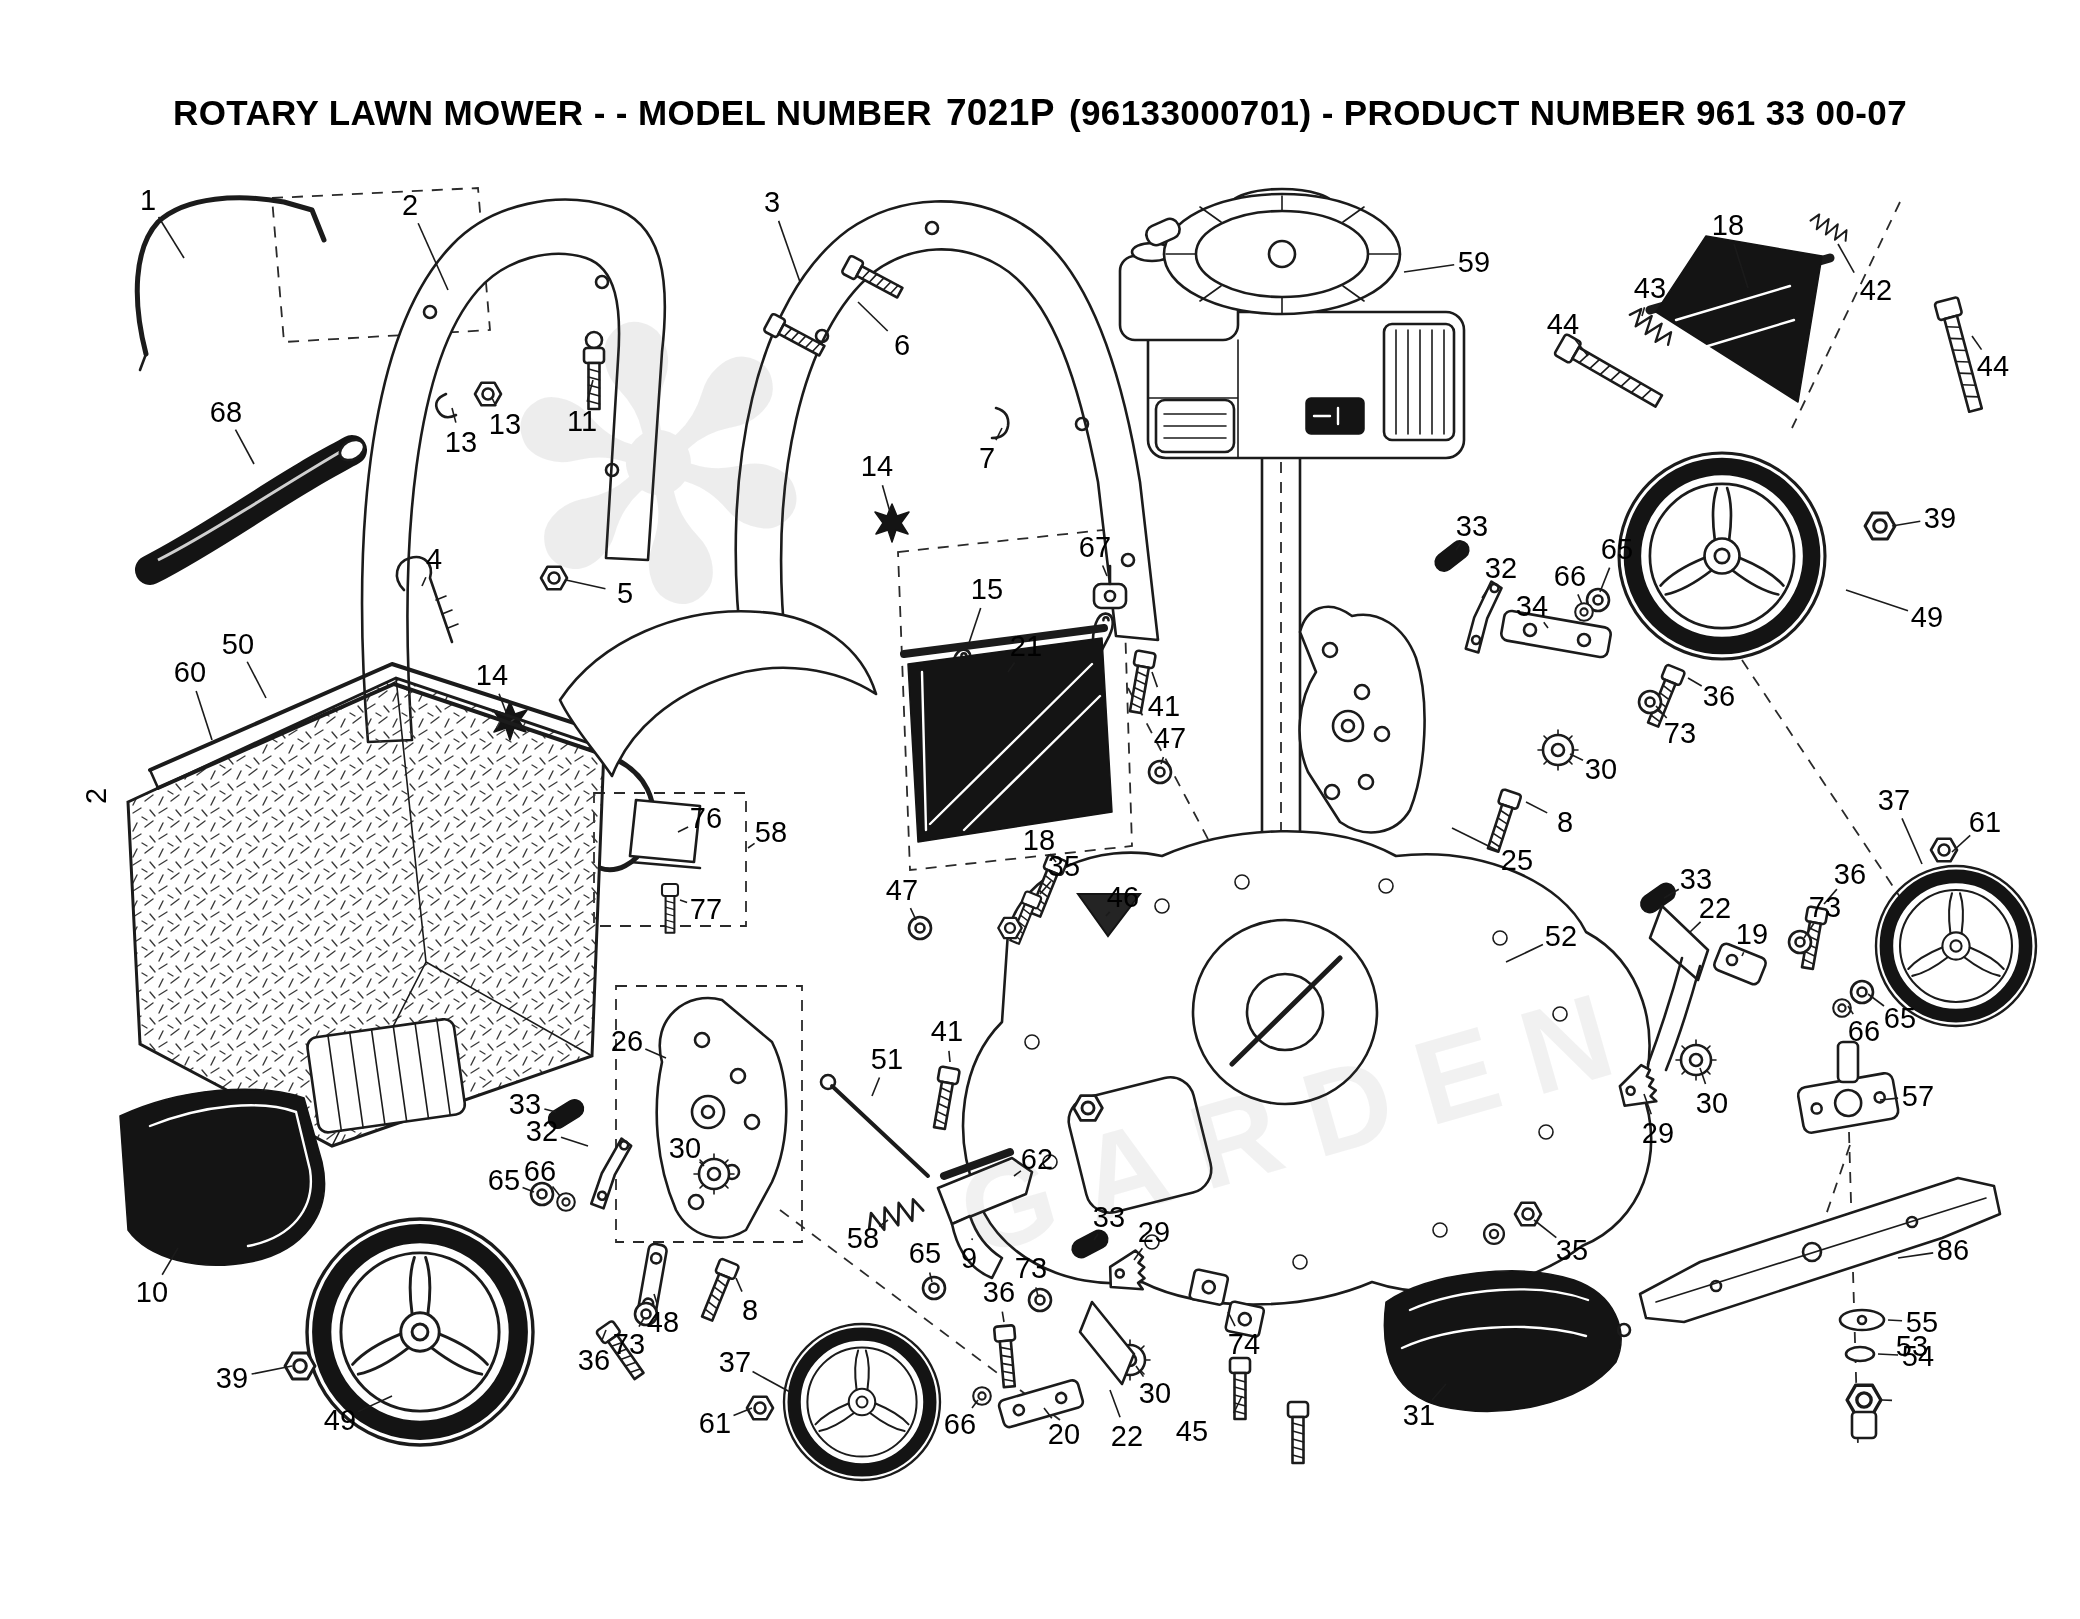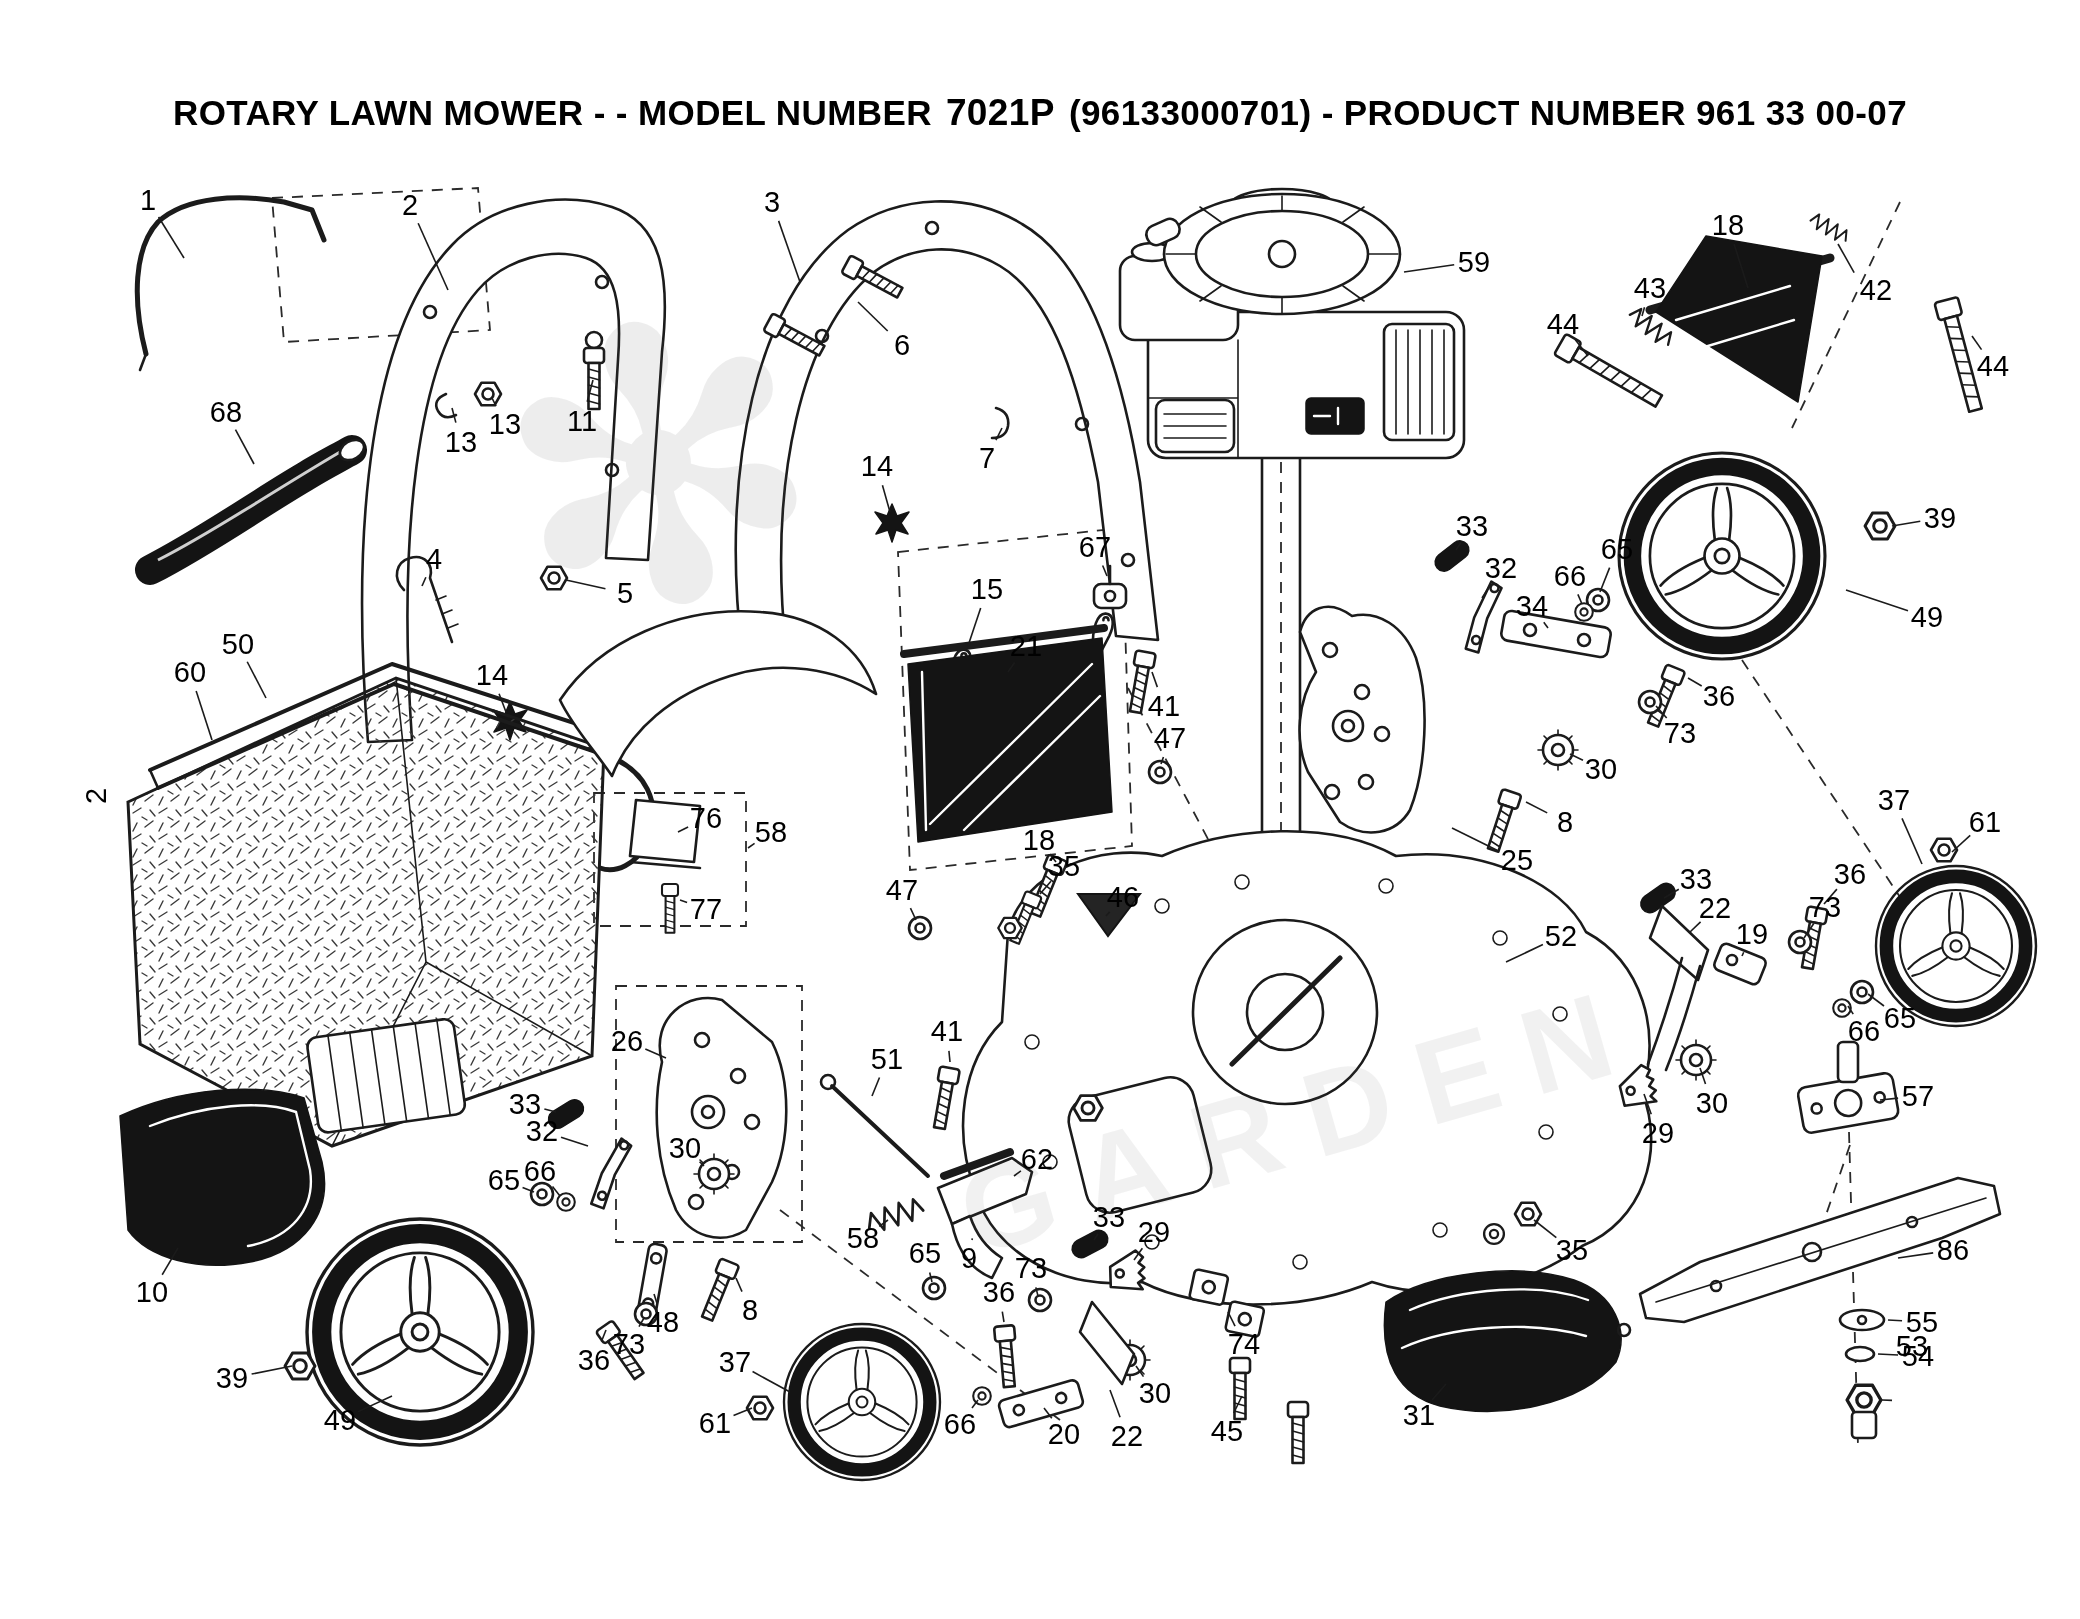--- a/index.html
+++ b/index.html
@@ -575,21 +575,21 @@
     <div class="callout" style="left: 750px; top: 1310px;">8</div>
     <div class="callout" style="left: 999px; top: 1292px;">36</div>
     <div class="callout" style="left: 1031px; top: 1268px;">73</div>
     <div class="callout" style="left: 925px; top: 1253px;">65</div>
     <div class="callout" style="left: 735px; top: 1362px;">37</div>
     <div class="callout" style="left: 715px; top: 1423px;">61</div>
     <div class="callout" style="left: 960px; top: 1424px;">66</div>
     <div class="callout" style="left: 1064px; top: 1434px;">20</div>
     <div class="callout" style="left: 1127px; top: 1436px;">22</div>
     <div class="callout" style="left: 1155px; top: 1393px;">30</div>
-    <div class="callout" style="left: 1227px; top: 1431px;">45</div>
+    <div class="callout" style="left: 1192px; top: 1431px;">45</div>
     <div class="callout" style="left: 1419px; top: 1415px;">31</div>
     <div class="callout" style="left: 152px; top: 1292px;">10</div>
     <div class="callout" style="left: 232px; top: 1378px;">39</div>
     <div class="callout" style="left: 340px; top: 1420px;">49</div>
     <div class="callout" style="left: 1953px; top: 1250px;">86</div>
     <div class="callout" style="left: 1922px; top: 1322px;">55</div>
     <div class="callout" style="left: 1918px; top: 1356px;">54</div>
     <div class="callout" style="left: 1912px; top: 1346px;">53</div>
   </div>
 

